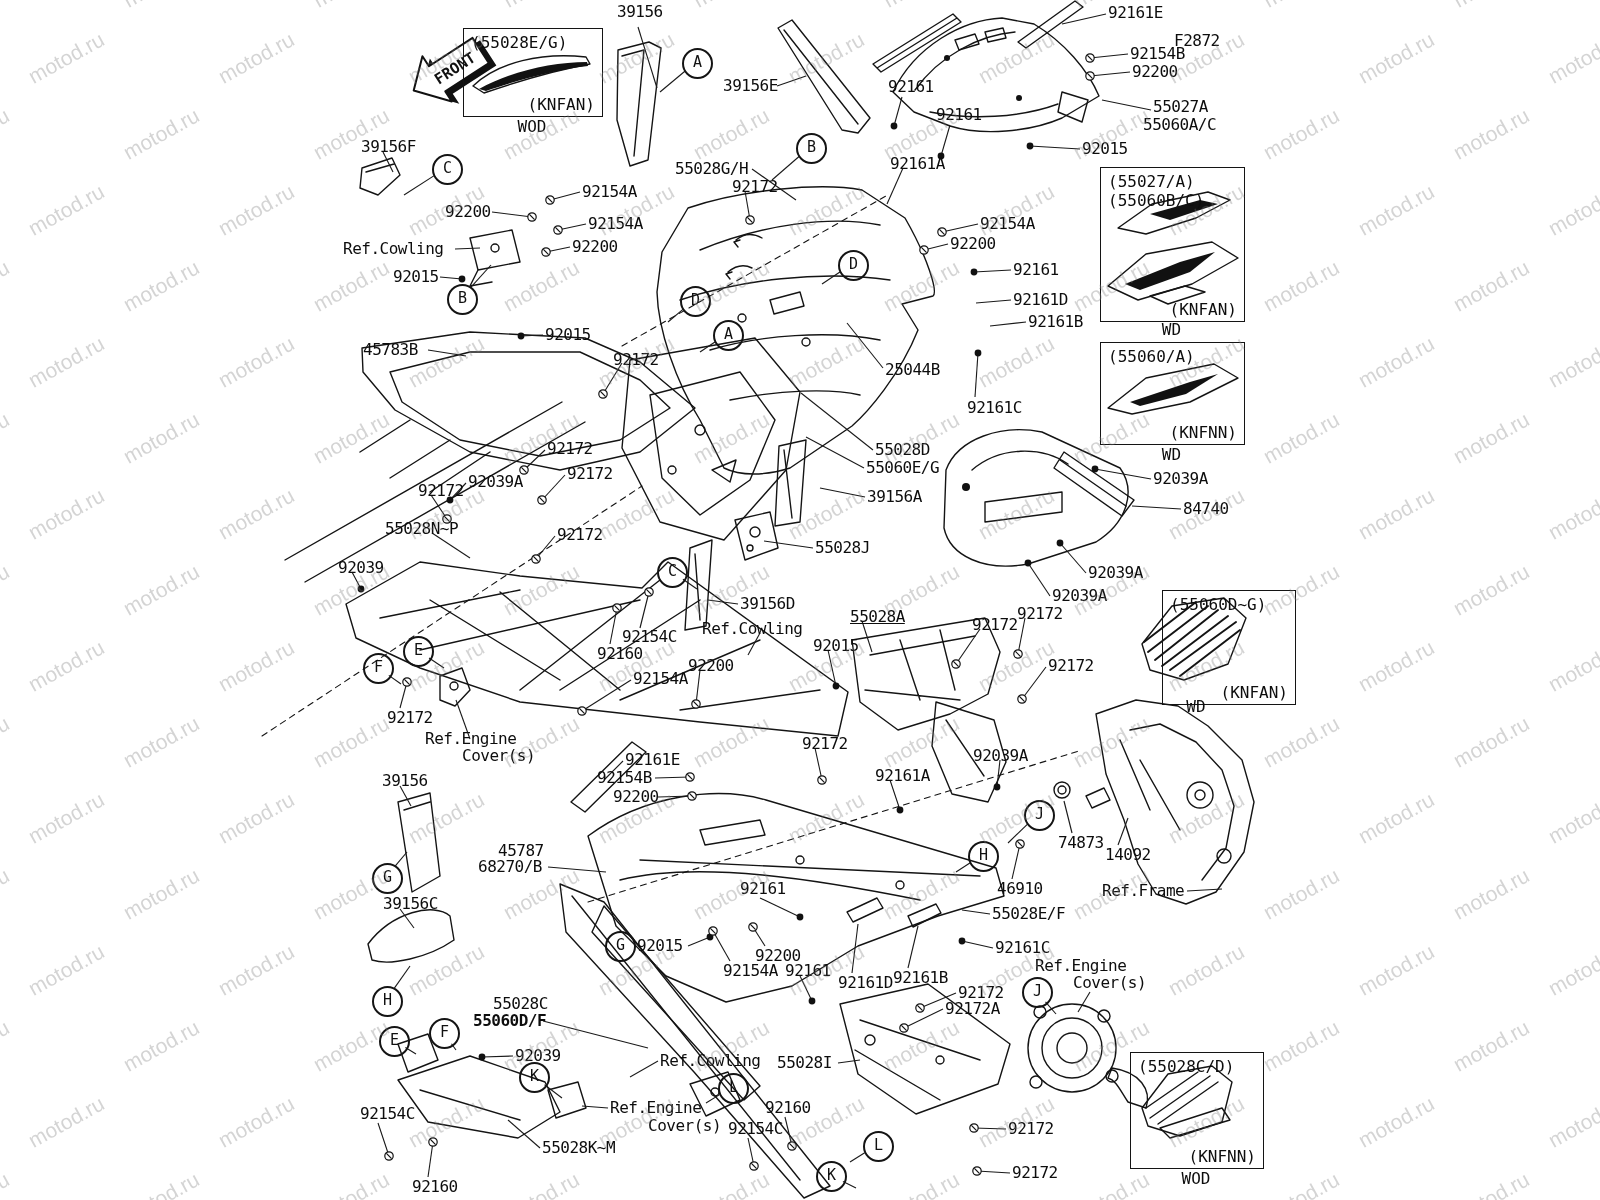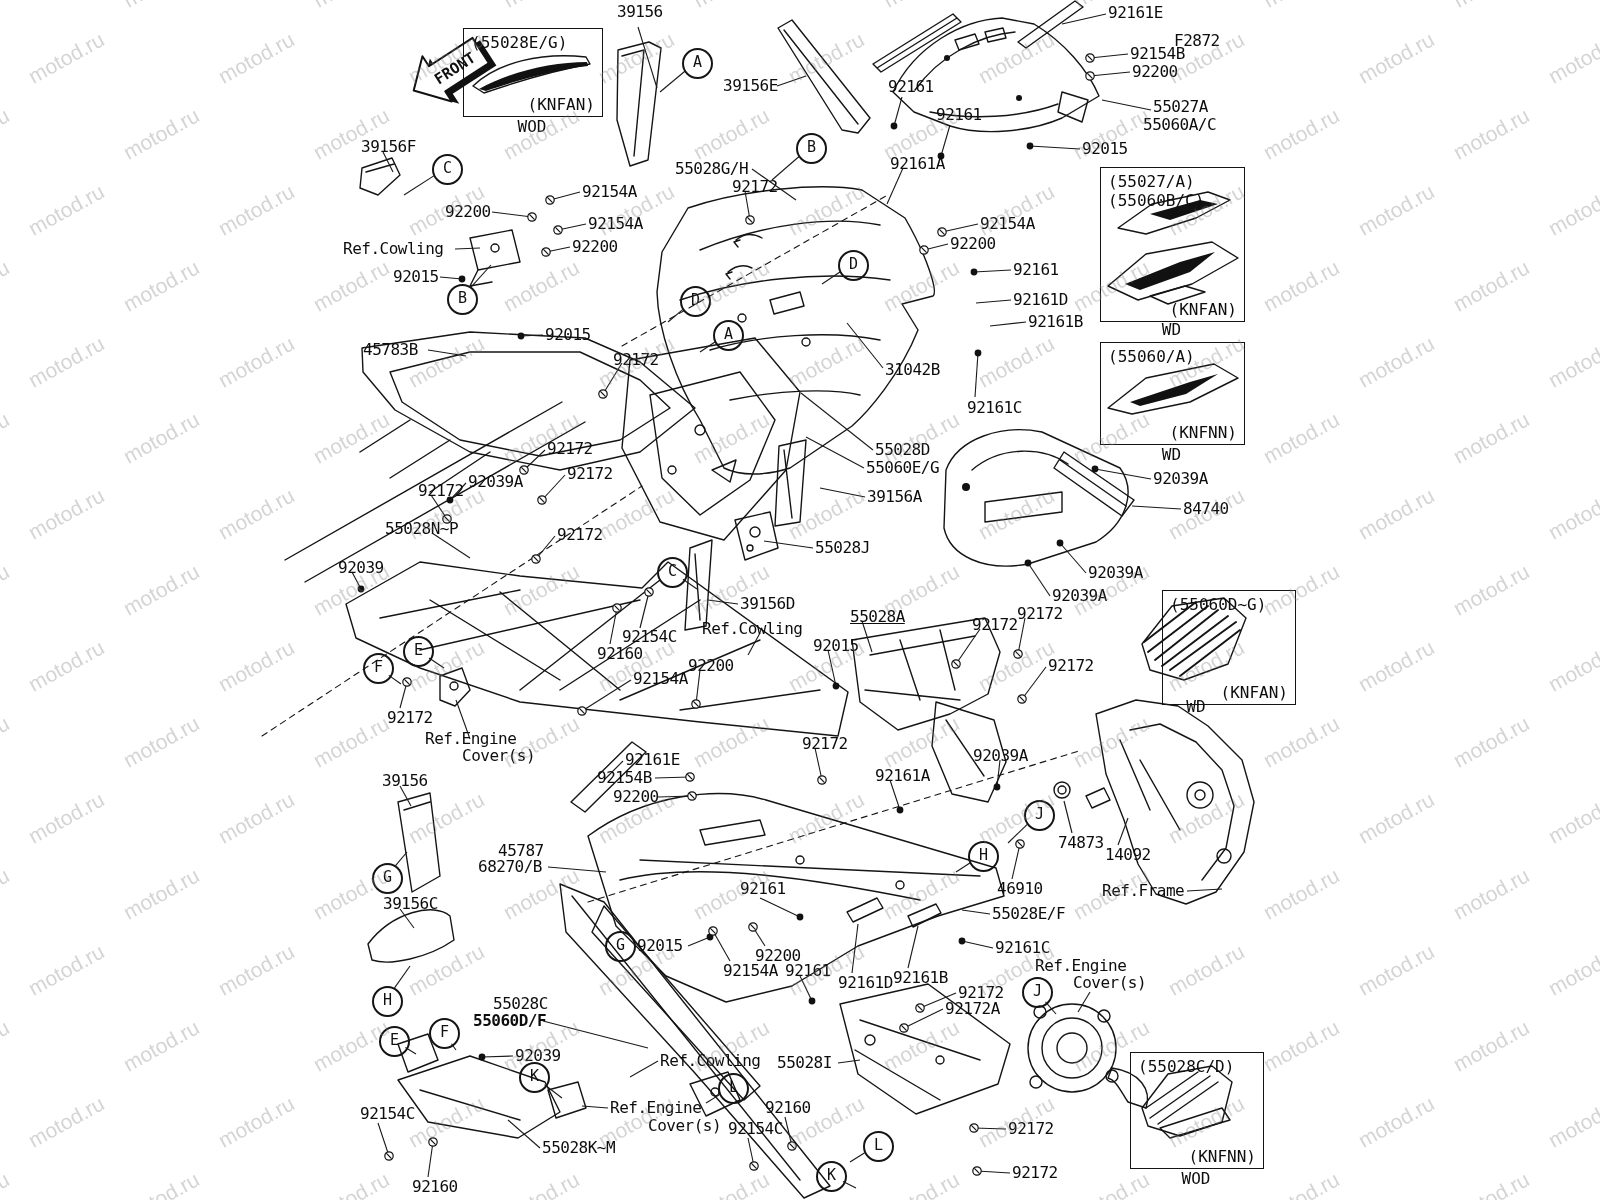--- a/index.html
+++ b/index.html
@@ -388,21 +388,21 @@
       <div class="lbl" style="left: 572px; top: 238px;">92200</div>
       <div class="lbl" style="left: 393px; top: 268px;">92015</div>
       <div class="lbl" style="left: 980px; top: 215px;">92154A</div>
       <div class="lbl" style="left: 950px; top: 235px;">92200</div>
       <div class="lbl" style="left: 1013px; top: 261px;">92161</div>
       <div class="lbl" style="left: 1013px; top: 291px;">92161D</div>
       <div class="lbl" style="left: 1028px; top: 313px;">92161B</div>
       <div class="lbl" style="left: 545px; top: 326px;">92015</div>
       <div class="lbl" style="left: 363px; top: 341px;">45783B</div>
       <div class="lbl" style="left: 613px; top: 351px;">92172</div>
-      <div class="lbl" style="left: 885px; top: 361px;">31042B</div>
+      <div class="lbl" style="left: 885px; top: 361px;">25044B</div>
       <div class="lbl" style="left: 967px; top: 399px;">92161C</div>
       <div class="lbl" style="left: 875px; top: 441px;">55028D</div>
       <div class="lbl" style="left: 866px; top: 459px;">55060E/G</div>
       <div class="lbl" style="left: 867px; top: 488px;">39156A</div>
       <div class="lbl" style="left: 815px; top: 539px;">55028J</div>
       <div class="lbl" style="left: 547px; top: 440px;">92172</div>
       <div class="lbl" style="left: 567px; top: 465px;">92172</div>
       <div class="lbl" style="left: 418px; top: 482px;">92172</div>
       <div class="lbl" style="left: 468px; top: 473px;">92039A</div>
       <div class="lbl" style="left: 385px; top: 520px;">55028N~P</div>

